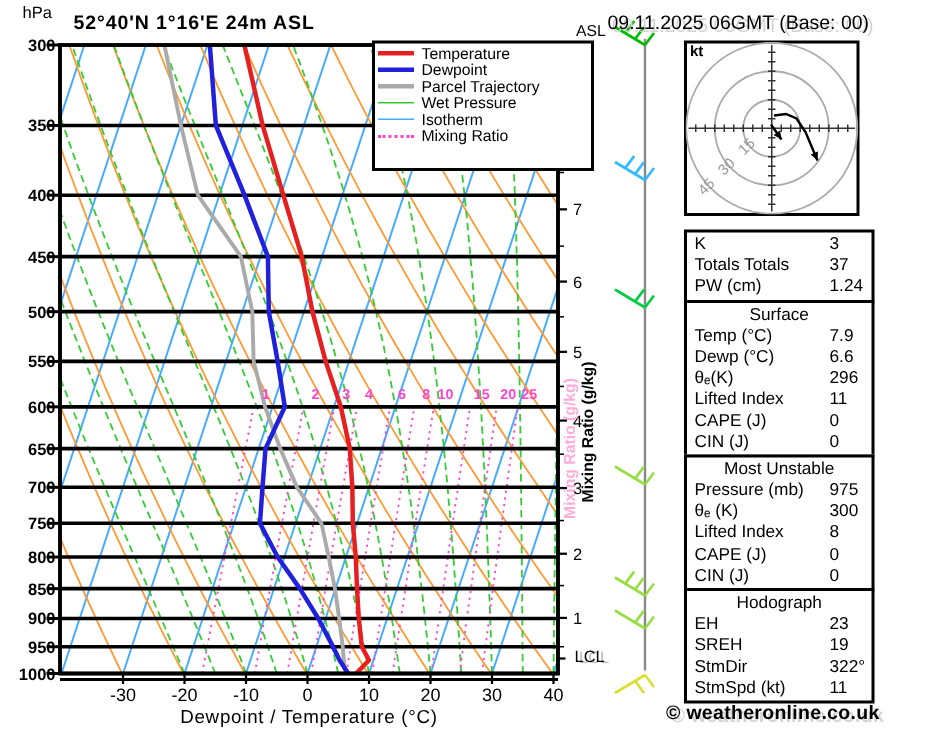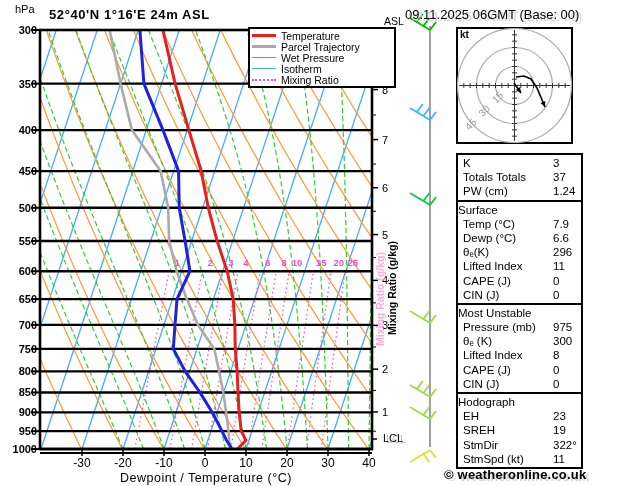--- a/index.html
+++ b/index.html
@@ -13,28 +13,28 @@
   .kmlbl{left:368px;top:3px;font-size:10.5px;margin-top:32px;}
   .asllbl{left:384px;top:15px;font-size:10.5px;}
   .ktlbl{left:460px;top:29px;font-size:10px;font-weight:bold;}
   .lcl{left:383px;top:432px;font-size:11px;text-shadow:3px 1px 0 #bbb;}
   .xlabel{left:40px;top:471px;width:332px;text-align:center;font-size:12.5px;letter-spacing:.5px;}
   .mixblack{left:392px;top:288px;transform:translate(-50%,-50%) rotate(-90deg);font-size:10.5px;font-weight:bold;}
   .mixpink{left:380px;top:299px;transform:translate(-50%,-50%) rotate(-90deg);font-size:10.5px;font-weight:bold;
            color:#ff8fd0;opacity:.75;}
   .footer{left:444px;top:467px;font-size:13px;font-weight:bold;letter-spacing:.2px;text-shadow:3px 2px 0 #d4d4d4;}
   
-  .legend{left:248px;top:27px;width:142px;background:#fff;border:2px solid #000;padding:1px 0 1px 2px;z-index:5;}
+  .legend{left:248px;top:27px;width:142px;background:#fff;border:2px solid #000;padding:1px 0 15px 2px;z-index:5;}
   .lrow{display:flex;align-items:center;height:11.1px;font-size:10.5px;}
   .lswatch{width:24px;flex:0 0 24px;margin-right:5px;}
   
   .panel{left:456px;top:153px;width:127px;z-index:4;font-size:11.5px;}
   .psec{border:2px solid #000;background:#fff;margin-top:-2px;padding:1px 0;}
   .psec:first-child{margin-top:0;}
-  .phead{height:14.2px;line-height:14.2px;}
+  .phead{text-align:center;height:14.2px;line-height:14.2px;}
   .prow{position:relative;height:14.2px;line-height:14.2px;padding-left:5px;}
   .pval{position:absolute;left:95px;top:0;}
 </style>
 </head>
 <body>
 
 <div id="canvas">
   <svg id="chart-svg" width="629" height="486">
       <defs>
         <clipPath id="pc">
@@ -302,20 +302,24 @@
   <div class="abs lcl">LCL</div>
   <div class="abs xlabel">Dewpoint / Temperature (°C)</div>
   <div class="abs footer">© weatheronline.co.uk</div>
 
   <div class="abs legend" id="legend">
       <div class="lrow">
         <span class="lswatch" style="border-top: 3px solid rgb(230, 32, 32);"></span>
         <span>Temperature</span>
       </div>
       <div class="lrow">
+        <span class="lswatch" style="border-top: 3px solid rgb(32, 32, 221);"></span>
+        <span>Dewpoint</span>
+      </div>
+      <div class="lrow">
         <span class="lswatch" style="border-top: 3px solid rgb(170, 170, 170);"></span>
         <span>Parcel Trajectory</span>
       </div>
       <div class="lrow">
         <span class="lswatch" style="border-top: 1px solid rgb(51, 204, 51);"></span>
         <span>Wet Pressure</span>
       </div>
       <div class="lrow">
         <span class="lswatch" style="border-top: 1px solid rgb(68, 170, 255);"></span>
         <span>Isotherm</span>

